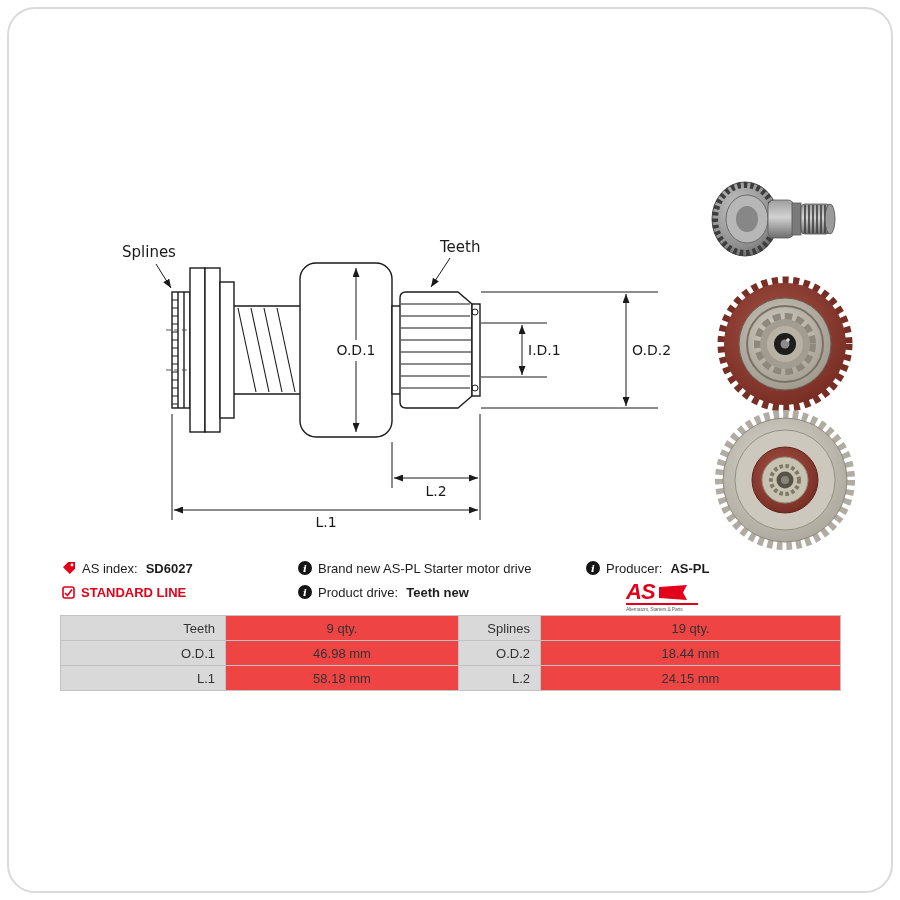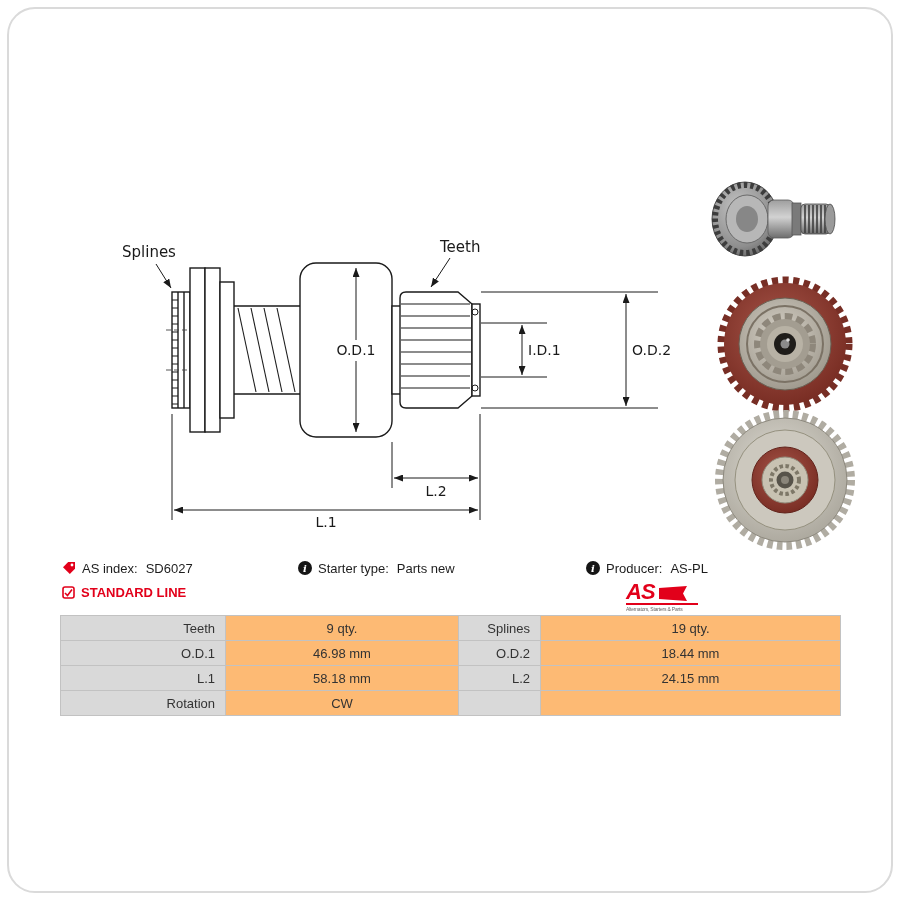--- a/index.html
+++ b/index.html
@@ -17,38 +17,38 @@
 
   .photos{position:absolute;left:700px;top:172px;}
 
   .info{position:absolute;left:62px;top:556px;width:790px;font-size:13px;color:#1d1d1d;}
   .info-col{position:absolute;top:0;}
   .info-col1{left:0;}
   .info-col2{left:236px;}
   .info-col3{left:524px;}
   .info-line{display:flex;align-items:center;gap:6px;height:24px;white-space:nowrap;}
   .info-line .lbl{margin-right:2px;}
-  .info-line b{font-weight:normal;}
+  .info-line b{font-weight:bold;}
   .standard{color:var(--accent_red);font-weight:bold;}
   .info-icon{display:inline-flex;align-items:center;justify-content:center;width:14px;height:14px;
     border-radius:50%;background:#151515;color:#fff;font-size:10px;font-weight:bold;
     font-family:"DejaVu Serif",serif;font-style:italic;flex:0 0 auto;}
   .info-icon::after{content:"i";}
 
   .aspl-logo{margin-left:40px;margin-top:3px;width:72px;}
-  .logo-top{display:flex;align-items:flex-end;gap:3px;}
+  .logo-top{display:flex;align-items:center;gap:3px;}
   .logo-as{color:var(--accent_red);font-weight:bold;font-style:italic;font-size:22px;line-height:18px;letter-spacing:-1px;}
   .logo-line{height:2px;background:var(--accent_red);margin:2px 0 1px 0;}
   .logo-sub{font-size:5px;color:#666;white-space:nowrap;letter-spacing:-0.2px;}
 
   .spec-table{position:absolute;left:60px;top:615px;width:780px;border-collapse:collapse;
     font-size:13px;color:#333;table-layout:fixed;}
   .spec-table td{border:1px solid var(--border_gray);height:22px;padding:1px 10px;overflow:hidden;}
   .spec-table td.label{background:var(--cell_gray);text-align:right;}
-  .spec-table td.value{background:#fdba74;text-align:center;}
+  .spec-table td.value{background:#ef4444;text-align:center;}
 </style>
 </head>
 <body>
 
 <div class="page">
   <div class="card-border"></div>
 
   <svg class="drawing" width="630" height="310" viewBox="0 0 630 310">
     <defs>
       <marker id="mE" markerWidth="9" markerHeight="7" refX="9" refY="3.5" orient="auto">
@@ -205,22 +205,26 @@
           <rect x="1" y="1" width="11" height="11" rx="2" fill="none" stroke="var(--accent_red)" stroke-width="1.6"></rect>
           <polyline points="3,7 5.5,9.5 10,3.5" fill="none" stroke="var(--accent_red)" stroke-width="1.6"></polyline>
         </svg>
         <span class="standard">STANDARD LINE</span>
       </div>
     </div>
 
     <div class="info-col info-col2">
       <div class="info-line">
         <span class="info-icon"></span>
-        <span class="lbl">Starter type:</span>
-        <b>Parts new</b>
+        <span>Brand new AS-PL Starter motor drive</span>
+      </div>
+      <div class="info-line">
+        <span class="info-icon"></span>
+        <span class="lbl">Product drive:</span>
+        <b>Teeth new</b>
       </div>
     </div>
 
     <div class="info-col info-col3">
       <div class="info-line">
         <span class="info-icon"></span>
         <span class="lbl">Producer:</span>
         <b>AS-PL</b>
       </div>
       <div class="aspl-logo">
@@ -255,21 +259,15 @@
         <td class="value">46.98 mm</td>
         <td class="label">O.D.2</td>
         <td class="value">18.44 mm</td>
       </tr>
       <tr>
         <td class="label">L.1</td>
         <td class="value">58.18 mm</td>
         <td class="label">L.2</td>
         <td class="value">24.15 mm</td>
       </tr>
-      <tr>
-        <td class="label">Rotation</td>
-        <td class="value">CW</td>
-        <td class="label"></td>
-        <td class="value"></td>
-      </tr>
     </tbody>
   </table>
 </div>
 
 </body></html>

